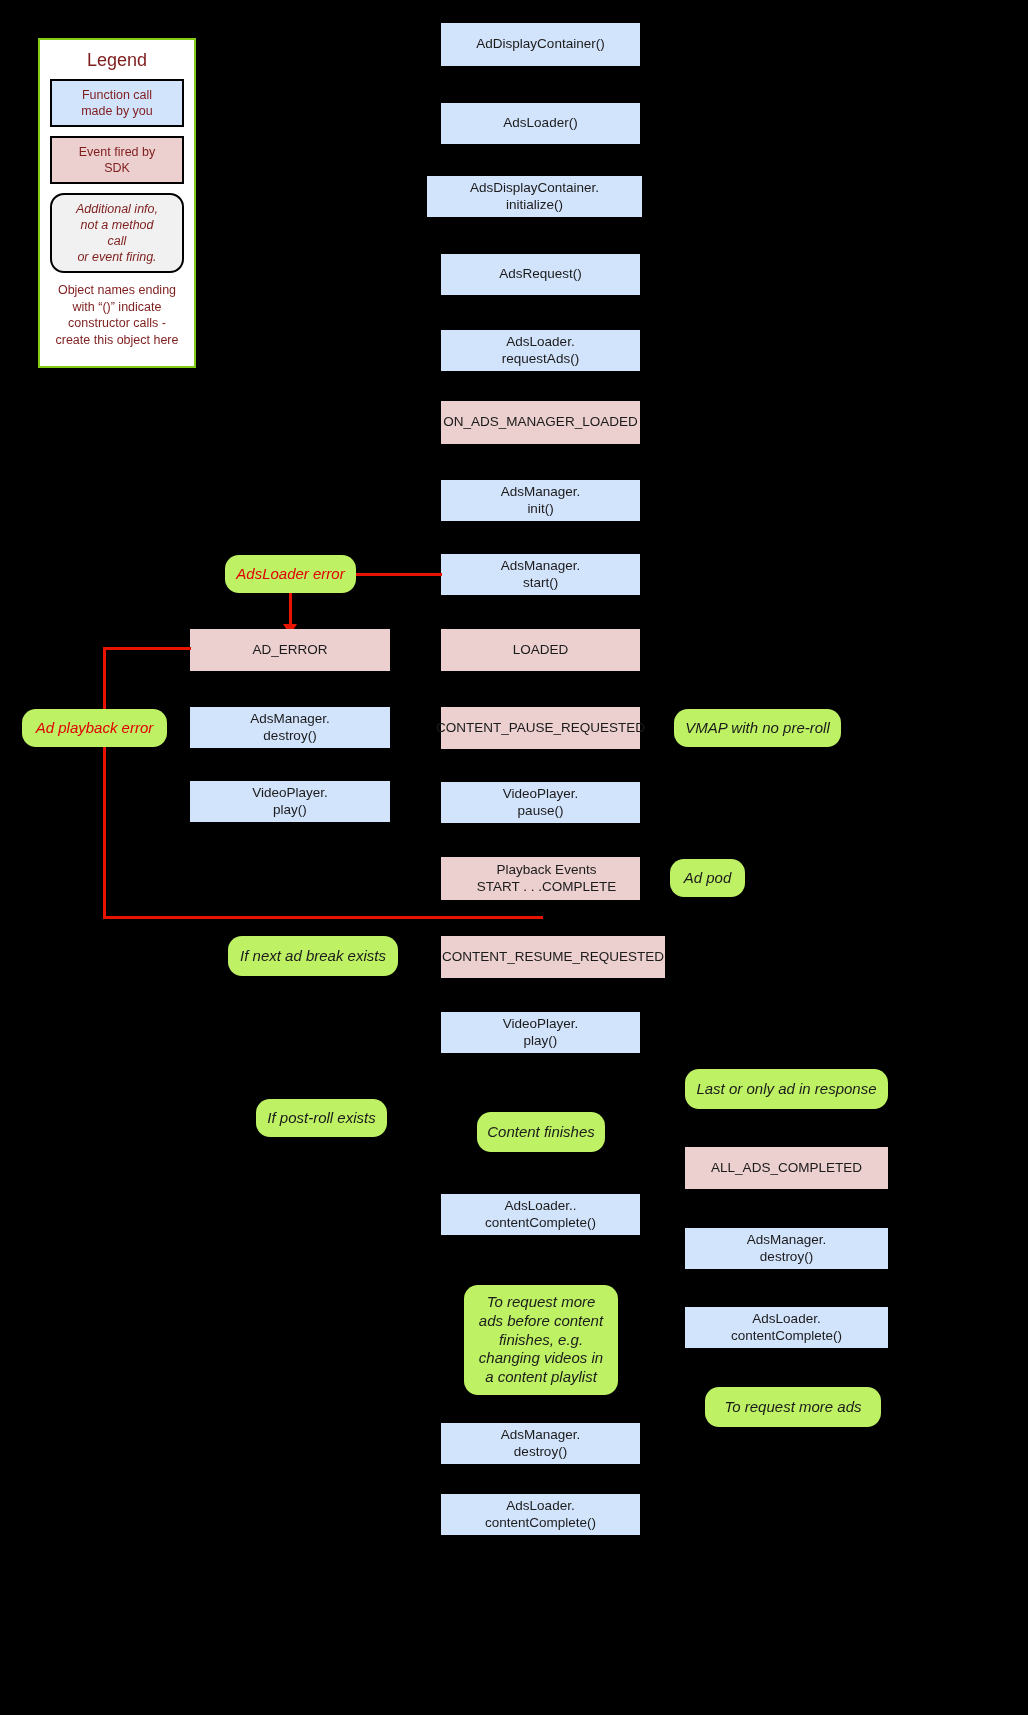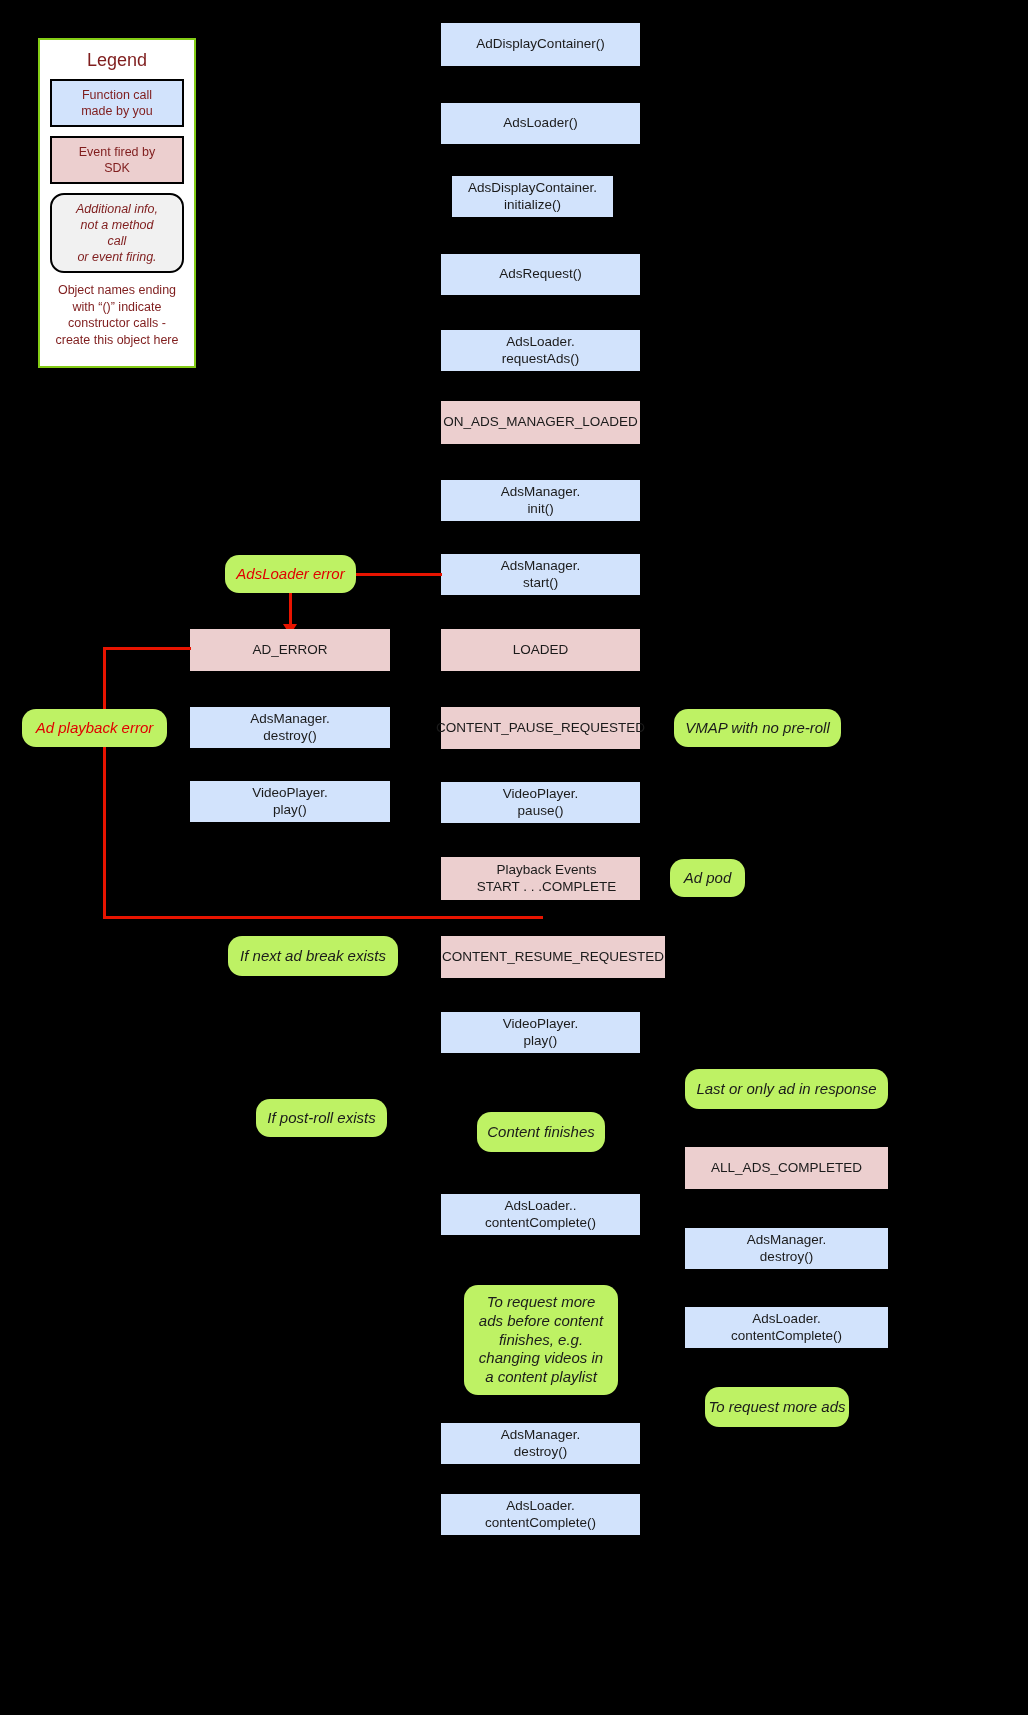--- a/index.html
+++ b/index.html
@@ -127,21 +127,21 @@
     <div class="lg-note">Object names ending
 with “()” indicate
 constructor calls -
 create this object here</div>
   </div>
 
   <div class="node n-call" style="left:441px; top:23px; width:199px; height:43px;">AdDisplayContainer()</div>
 
   <div class="node n-call" style="left:441px; top:103px; width:199px; height:41px;">AdsLoader()</div>
 
-  <div class="node n-call" style="left:452px; top:176px; width:161px; height:41px;">AdsDisplayContainer.
+  <div class="node n-call" style="left:427px; top:176px; width:215px; height:41px;">AdsDisplayContainer.
 initialize()</div>
 
   <div class="node n-call" style="left:441px; top:254px; width:199px; height:41px;">AdsRequest()</div>
 
   <div class="node n-call" style="left:441px; top:330px; width:199px; height:41px;">AdsLoader.
 requestAds()</div>
 
   <div class="node n-event" style="left:441px; top:401px; width:199px; height:43px;">ON_ADS_MANAGER_LOADED</div>
 
   <div class="node n-call" style="left:441px; top:480px; width:199px; height:41px;">AdsManager.
@@ -208,21 +208,21 @@
 
   <div class="node n-call" style="left:685px; top:1307px; width:203px; height:41px;">AdsLoader.
 contentComplete()</div>
 
   <div class="node n-info" style="left:464px; top:1285px; width:154px; height:110px;">To request more
 ads before content
 finishes, e.g.
 changing videos in
 a content playlist</div>
 
-  <div class="node n-info" style="left:705px; top:1387px; width:144px; height:40px;">To request more ads</div>
+  <div class="node n-info" style="left:705px; top:1387px; width:176px; height:40px;">To request more ads</div>
 
   <div class="node n-call" style="left:441px; top:1423px; width:199px; height:41px;">AdsManager.
 destroy()</div>
 
   <div class="node n-call" style="left:441px; top:1494px; width:199px; height:41px;">AdsLoader.
 contentComplete()</div>
 
 </div>
 
 </body></html>

